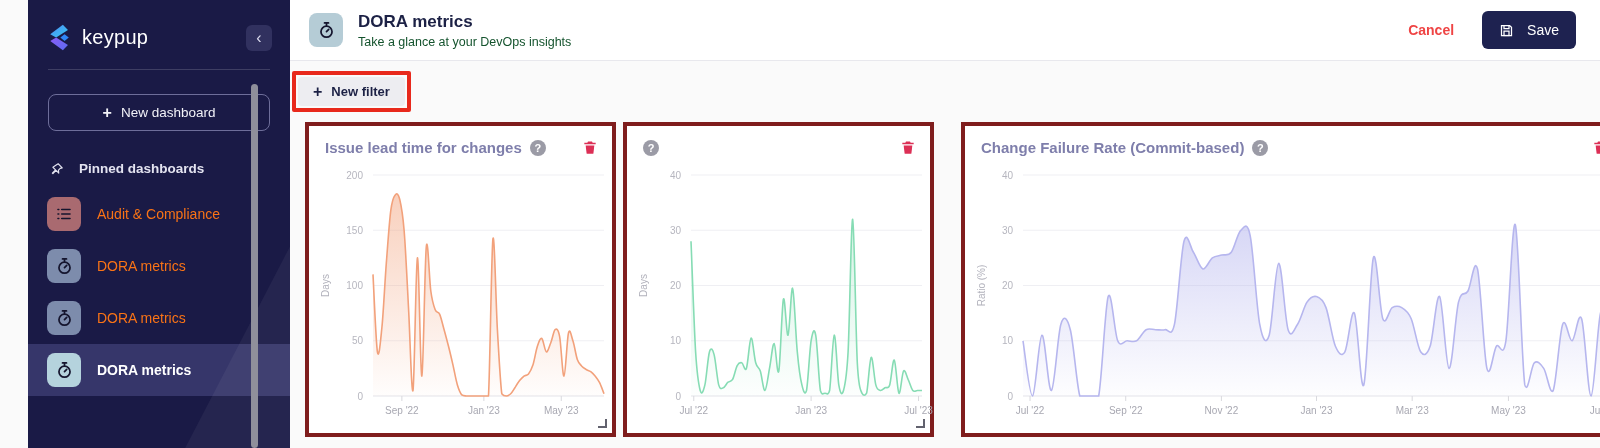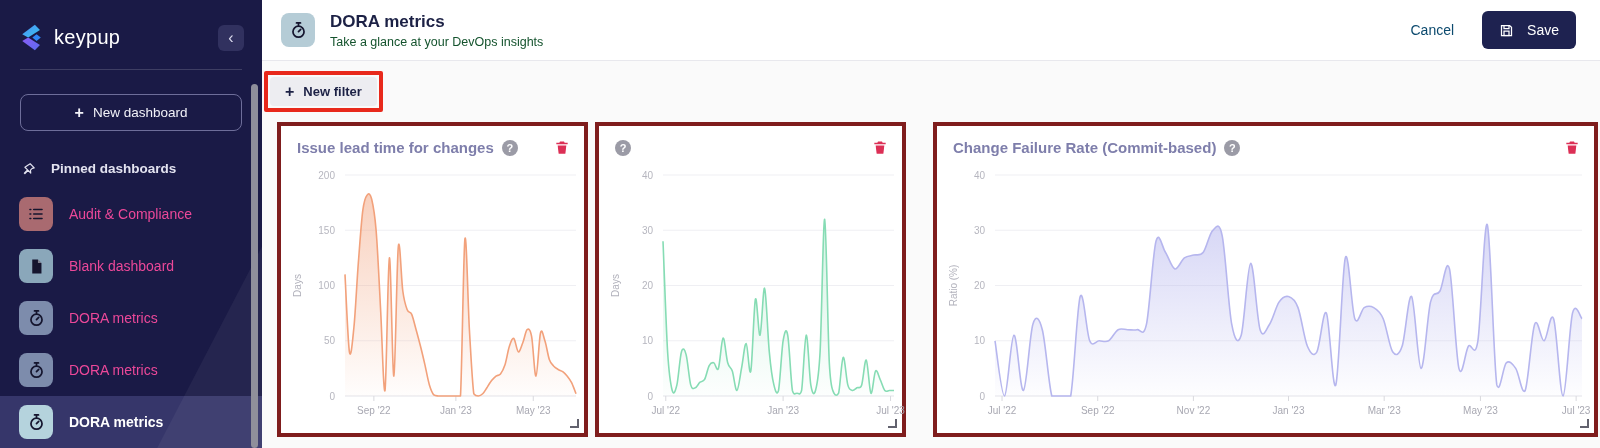--- a/index.html
+++ b/index.html
@@ -1,18 +1,18 @@
 <!DOCTYPE html>
 <html><head>
 <meta charset="utf-8">
 <style>
   * { box-sizing: border-box; margin: 0; padding: 0; }
   html,body { width:1600px; height:448px; overflow:hidden; }
   body { font-family:"Liberation Sans", sans-serif; background:#fafafa; }
-  .app { position:relative; display:flex; width:1600px; height:448px; }
+  .app { position:relative; display:flex; width:1600px; height:448px;padding-left:28px; }
 
   
   .sidebar { position:relative; width:262px; flex-shrink:0; background:#1a1a46; overflow:hidden; }
   .sidebar::after { content:''; position:absolute; inset:0; pointer-events:none;
     background:rgba(255,255,255,0.05);
     clip-path:polygon(100% 55%, 100% 100%, 60% 100%); }
   .logo-row { display:flex; align-items:center; padding:24px 18px 12px 18px; }
   .logo-mark { width:27px; height:27px; display:flex; }
   .logo-text { color:#ffffff; font-size:20px; margin-left:9px; letter-spacing:0.3px; }
   .collapse-btn { margin-left:auto; width:26px; height:26px; background:#31315f; border:none;
@@ -20,38 +20,38 @@
   .side-divider { height:1px; background:rgba(255,255,255,0.16); margin:6px 20px 0 20px; }
   .new-dash-btn { display:flex; align-items:center; justify-content:center; gap:9px;
     margin:24px 20px 0 20px; width:calc(100% - 40px); height:37px; background:transparent;
     border:1px solid #6e6e9a; border-radius:8px; color:#f2f2f8; font-size:13.5px; cursor:pointer; }
   .plus-glyph { font-size:16px; font-weight:700; line-height:1; }
   .pinned-row { display:flex; align-items:center; gap:15px; padding:30px 0 12px 22px;
     color:#e3e3f0; font-size:13.5px; font-weight:700; }
   .side-item { display:flex; align-items:center; gap:16px; padding:9px 0 9px 19px; cursor:pointer; }
   .side-item .ic { width:34px; height:34px; border-radius:8px; display:flex; align-items:center;
     justify-content:center; flex-shrink:0; }
-  .side-item .lbl { font-size:14px; color:#ec4899; }
+  .side-item .lbl { font-size:14px; color:#f97316; }
   .side-item.selected { background:rgba(130,130,200,0.28); }
   .side-item.selected .lbl { color:#ffffff; font-weight:700; }
 
   
   .v-scrollbar { position:absolute; left:251px; top:84px; bottom:0; width:7px;
     background:#8f8f9b; border-radius:4px; z-index:5; }
 
   
   .main { flex:1; min-width:0; display:flex; flex-direction:column; background:#fafafa; }
   .topbar { height:61px; flex-shrink:0; background:#ffffff; border-bottom:1px solid #e8e8ed;
     display:flex; align-items:center; padding:0 24px 0 19px; gap:15px; }
   .h-icon { width:34px; height:34px; border-radius:8px; display:flex; align-items:center;
     justify-content:center; flex-shrink:0; }
   .h-title { font-size:17px; font-weight:700; color:#1c2145; }
   .h-sub { font-size:12.5px; color:#14532d; margin-top:3px; }
   .h-actions { margin-left:auto; display:flex; align-items:center; gap:28px; }
-  .cancel-btn { background:none; border:none; font-size:14px; color:#0c4a6e; cursor:pointer; }
+  .cancel-btn { background:none; border:none; font-size:14px; color:#ef4444; cursor:pointer;font-weight:bold; }
   .save-btn { display:flex; align-items:center; gap:13px; background:#1e2250; color:#ffffff;
     border:none; border-radius:6px; height:38px; padding:0 17px; font-size:14px; cursor:pointer; }
 
   .content { flex:1; padding:10px 8px 0 15px; }
   .annotation-box { display:inline-flex; border:4px solid #e8291c; padding:2px; border-radius:2px;
     position:relative; left:-13px; }
   .new-filter-btn { display:flex; align-items:center; gap:9px; height:29px; padding:0 15px;
     background:#ededf1; border:none; border-radius:4px; color:#1c2145; font-size:13px;
     font-weight:700; cursor:pointer; }
 
@@ -115,29 +115,20 @@
     </div>
     <nav id="sidebar-items">
         <div class="side-item">
           <span class="ic" style="background:#a96a70">
             <svg viewBox="0 0 24 24" width="18" height="18" fill="none" stroke="#15152e" stroke-width="2.2" stroke-linecap="round">
               <path d="M9 6h11M9 12h11M9 18h11"></path>
               <path d="M4 6h1M4 12h1M4 18h1"></path>
             </svg>
           </span>
           <span class="lbl">Audit &amp; Compliance</span>
-        </div>
-        <div class="side-item">
-          <span class="ic" style="background:#8aa7ba">
-            <svg viewBox="0 0 24 24" width="17" height="17" fill="#15152e">
-              <path d="M6 2h8l5 5v15H6z"></path>
-              <path d="M14 2v5h5z" fill="#ffffff" opacity="0.45"></path>
-            </svg>
-          </span>
-          <span class="lbl">Blank dashboard</span>
         </div>
         <div class="side-item">
           <span class="ic" style="background:#7d8cac">
             <svg viewBox="0 0 24 24" width="19" height="19" fill="none" stroke="#15152e" stroke-width="2.2" stroke-linecap="round">
               <circle cx="12" cy="13.5" r="7"></circle>
               <path d="M9.5 2.5h5"></path>
               <path d="M12 2.5v2.8"></path>
               <path d="M12 13.5l2.8-2.8"></path>
             </svg>
           </span>

